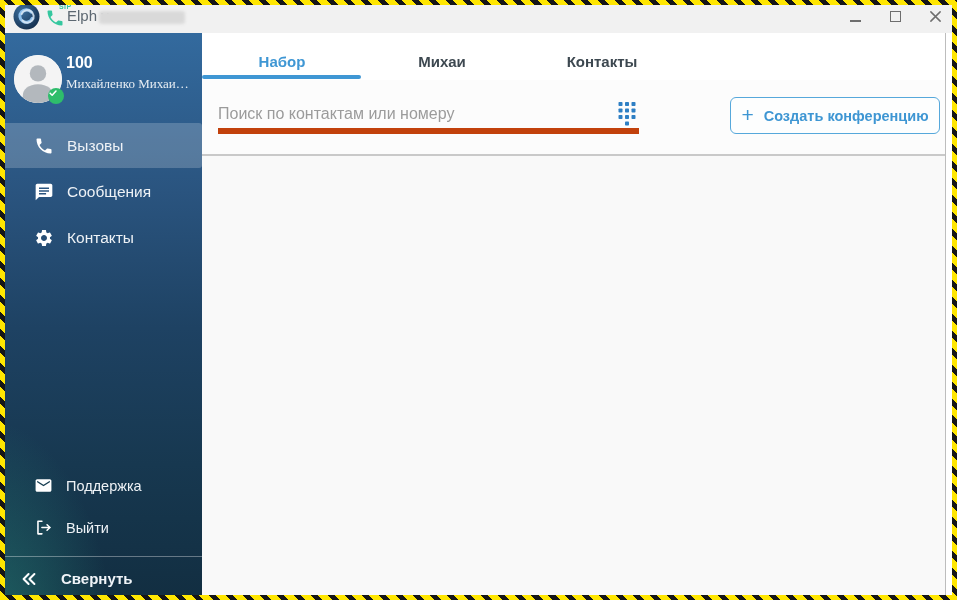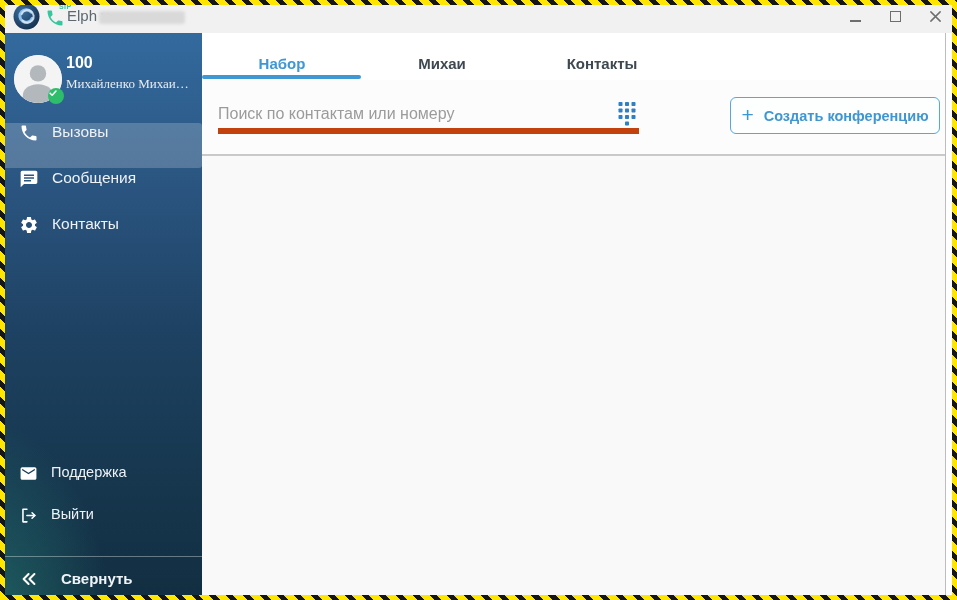--- a/index.html
+++ b/index.html
@@ -38,37 +38,37 @@
     color:#edf1f5;
   }
   .avatar { position:absolute; left:14px; top:22px; width:48px; height:48px; border-radius:50%; background:#ffffff; cursor:pointer; }
   .avatar svg { position:absolute; inset:0; border-radius:50%; }
   .badge { position:absolute; right:-2px; bottom:-1px; width:16px; height:16px; border-radius:50%;
            background:#2ebd6b; display:flex; align-items:center; justify-content:center; }
   .user-ext  { position:absolute; left:66px; top:21px; font-size:16px; font-weight:bold; color:#ffffff; }
   .user-name { position:absolute; left:66px; top:43px; font-size:13px; color:#e7edf3; width:130px;
                white-space:nowrap; overflow:hidden;font-family:Liberation Serif, serif; }
 
-  .nav-item { position:absolute; left:0; width:202px; height:45px; display:flex; align-items:flex-start;
-              gap:13px; padding-left:19px; font-size:15.5px; color:#eef2f6; cursor:pointer; }
+  .nav-item { position:absolute; left:0; width:202px; height:45px; display:flex; align-items:center;
+              gap:13px; padding-left:34px; font-size:15.5px; color:#eef2f6; cursor:pointer; }
   .nav-item.active { background:rgba(255,255,255,.2); border-radius:3px; }
   .nav-item .ico { width:20px; height:20px; display:flex; align-items:center; justify-content:center; color:#ffffff; }
   .nav-item.small { height:43px; font-size:14.5px; }
   .nav-item.small .ico { width:19px; height:19px; }
 
   .sidebar-divider { position:absolute; left:0; top:523px; width:202px; height:1px; background:rgba(255,255,255,.35); }
   .collapse-row { position:absolute; left:0; top:524px; width:202px; height:43px; display:flex; align-items:center;
                   gap:22px; padding-left:19px; font-size:15px; font-weight:bold; color:#f0f4f8; cursor:pointer; }
   .collapse-row .ico { width:20px; height:20px; color:#ffffff; }
 
   
   .main { position:absolute; left:202px; top:33px; width:744px; height:567px; background:#f9f9f9;
           border-right:1px solid #bdbdbd; z-index:3; }
   .tabbar { position:absolute; left:0; top:0; width:100%; height:62px; background:#ffffff;
-            border-bottom:2px solid #c2410c; display:flex; }
+            border-bottom:5px solid #c2410c; display:flex; }
   .tab { width:160px; height:100%; display:flex; align-items:center; justify-content:center;
          font-size:15px; font-weight:600; color:#3d4850; cursor:pointer; }
   .tab.active { color:#3f97d4; }
   .tab-underline { position:absolute; left:0; top:42px; width:159px; height:4px; background:#3f97d4; border-radius:2px; }
 
   .search-row { position:absolute; left:0; top:47px; width:100%; height:74px; background:#fcfcfc; }
   .search-wrap { position:absolute; left:16px; top:19px; width:421px; height:35px;
                  border-bottom:6px solid #c2410c; display:flex; align-items:center; }
   .search-wrap input { flex:1; border:none; outline:none; background:transparent;
                        font-family:"Liberation Sans",sans-serif; font-size:16px; color:#333; }

